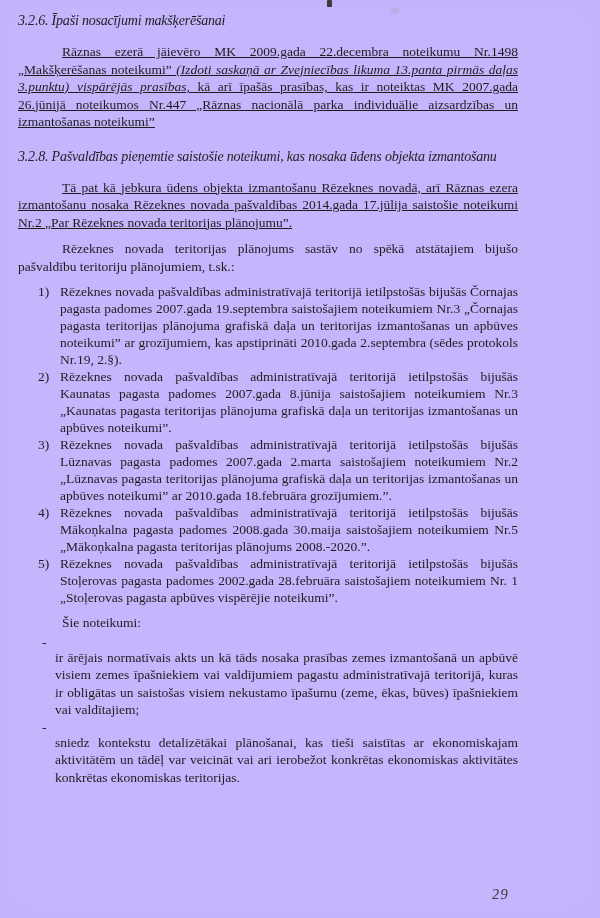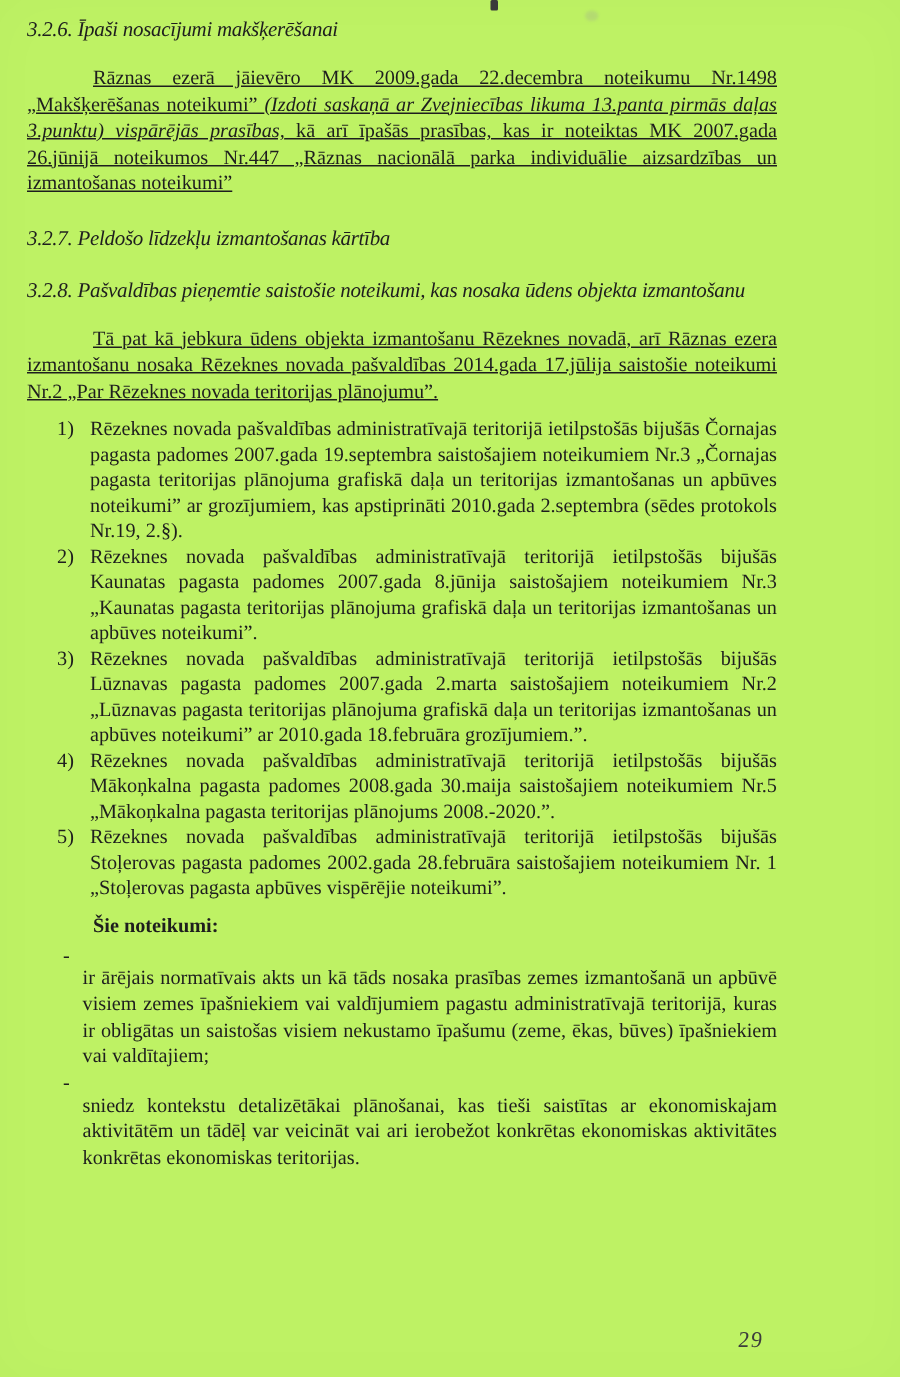--- a/index.html
+++ b/index.html
@@ -1,21 +1,21 @@
 <!DOCTYPE html>
 <html><head>
 <meta charset="utf-8">
 <style>
   html, body { margin: 0; padding: 0; background: #e9e9e9; }
   .page {
     position: relative;
     width: 600px;
     height: 918px;
     margin: 0 auto;
-    background: #bef264;
+    background: #c4b5fd;
     color: #1e1e1e;
     font-family: "Liberation Serif", serif;
     overflow: hidden;
     box-shadow: inset 0 0 40px rgba(0,0,0,0.02);
   }
   .content {
     position: absolute;
     left: 18px;
     top: 12px;
     width: 500px;
@@ -33,21 +33,21 @@
     margin: 0;
     font-size: 13.5px;
     line-height: 17.5px;
     text-align: justify;
     text-indent: 44px;
   }
   .mt13 { margin-top: 13px; text-decoration: underline; }
   .mt20 { margin-top: 20px; }
   .mt17 { margin-top: 17px; }
   .mt9  { margin-top: 9px; }
-  .mt8  { margin-top: 8px; font-weight: bold; }
+  .mt8  { margin-top: 8px; }
   .olist { margin-top: 8px; }
   .oli {
     display: flex;
     font-size: 13.5px;
     line-height: 17px;
   }
   .oli .num {
     flex: none;
     width: 22px;
     margin-left: 20px;
@@ -108,27 +108,27 @@
 <div class="page">
   <div class="speck"></div>
   <div class="smudge"></div>
 
   <div class="content">
 
     <p class="hd">3.2.6. Īpaši nosacījumi makšķerēšanai</p>
 
     <p class="para mt13"><span>Rāznas ezerā jāievēro MK 2009.gada 22.decembra noteikumu Nr.1498 „Makšķerēšanas noteikumi” </span><i>(Izdoti saskaņā ar Zvejniecības likuma 13.panta pirmās daļas 3.punktu) vispārējās prasības,</i><span> kā arī īpašās prasības, kas ir noteiktas MK 2007.gada 26.jūnijā noteikumos Nr.447 „Rāznas nacionālā parka individuālie aizsardzības un izmantošanas noteikumi”</span></p>
 
-    <p class="hd mt20">3.2.7. Peldošo līdzekļu izmantošanas kārtība</p>
 
 
     <p class="hd mt17">3.2.8. Pašvaldības pieņemtie saistošie noteikumi, kas nosaka ūdens objekta izmantošanu</p>
 
     <p class="para mt13">Tā pat kā jebkura ūdens objekta izmantošanu Rēzeknes novadā, arī Rāznas ezera izmantošanu nosaka Rēzeknes novada pašvaldības 2014.gada 17.jūlija saistošie noteikumi Nr.2 „Par Rēzeknes novada teritorijas plānojumu”.</p>
 
+    <p class="para mt9">Rēzeknes novada teritorijas plānojums sastāv no spēkā atstātajiem bijušo pašvaldību teritoriju plānojumiem, t.sk.:</p>
 
     <div class="olist">
       <div class="oli">
         <span class="num">1)</span>
         <span class="txt">Rēzeknes novada pašvaldības administratīvajā teritorijā ietilpstošās bijušās Čornajas pagasta padomes 2007.gada 19.septembra saistošajiem noteikumiem Nr.3 „Čornajas pagasta teritorijas plānojuma grafiskā daļa un teritorijas izmantošanas un apbūves noteikumi” ar grozījumiem, kas apstiprināti 2010.gada 2.septembra (sēdes protokols Nr.19, 2.§).</span>
       </div>
       <div class="oli">
         <span class="num">2)</span>
         <span class="txt">Rēzeknes novada pašvaldības administratīvajā teritorijā ietilpstošās bijušās Kaunatas pagasta padomes 2007.gada 8.jūnija saistošajiem noteikumiem Nr.3 „Kaunatas pagasta teritorijas plānojuma grafiskā daļa un teritorijas izmantošanas un apbūves noteikumi”.</span>
       </div>

